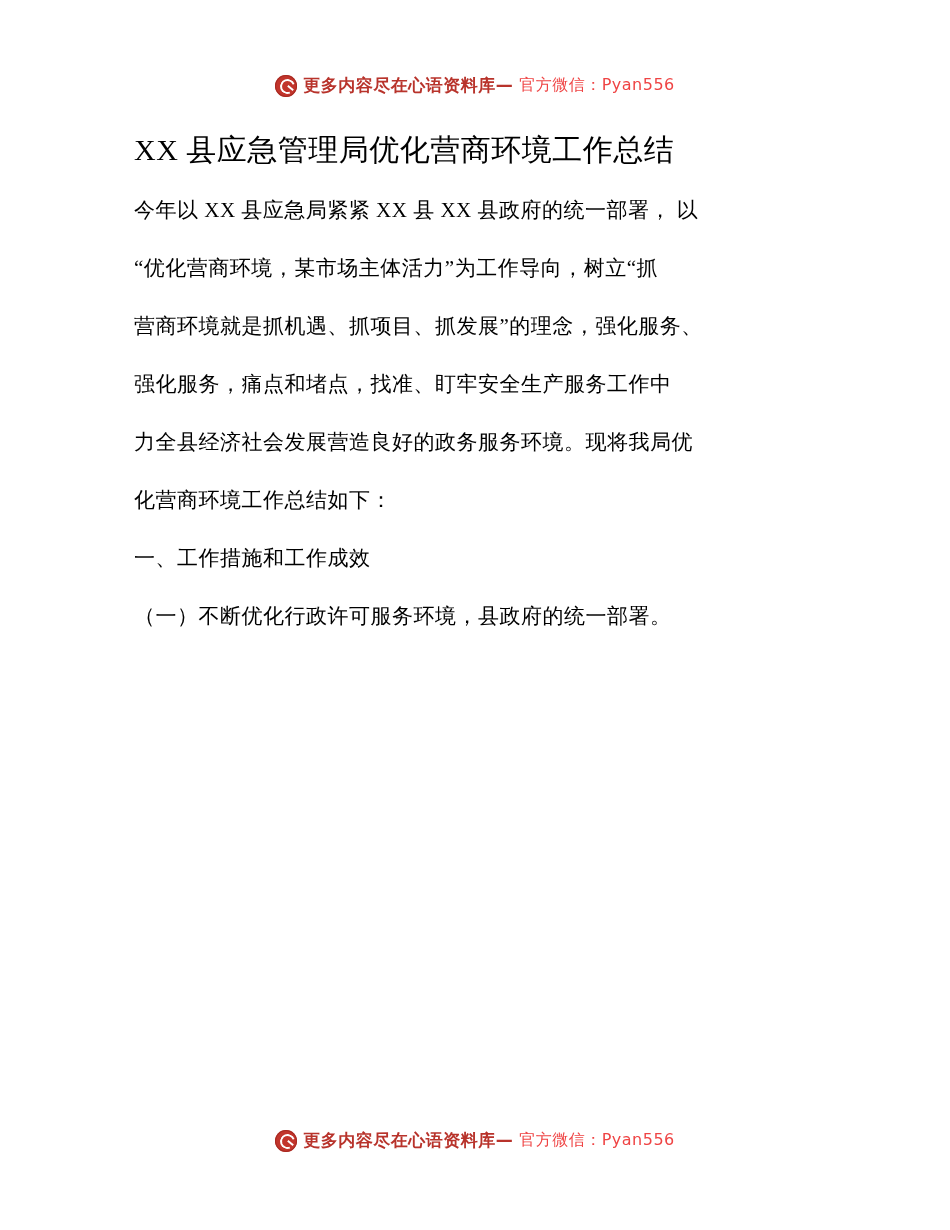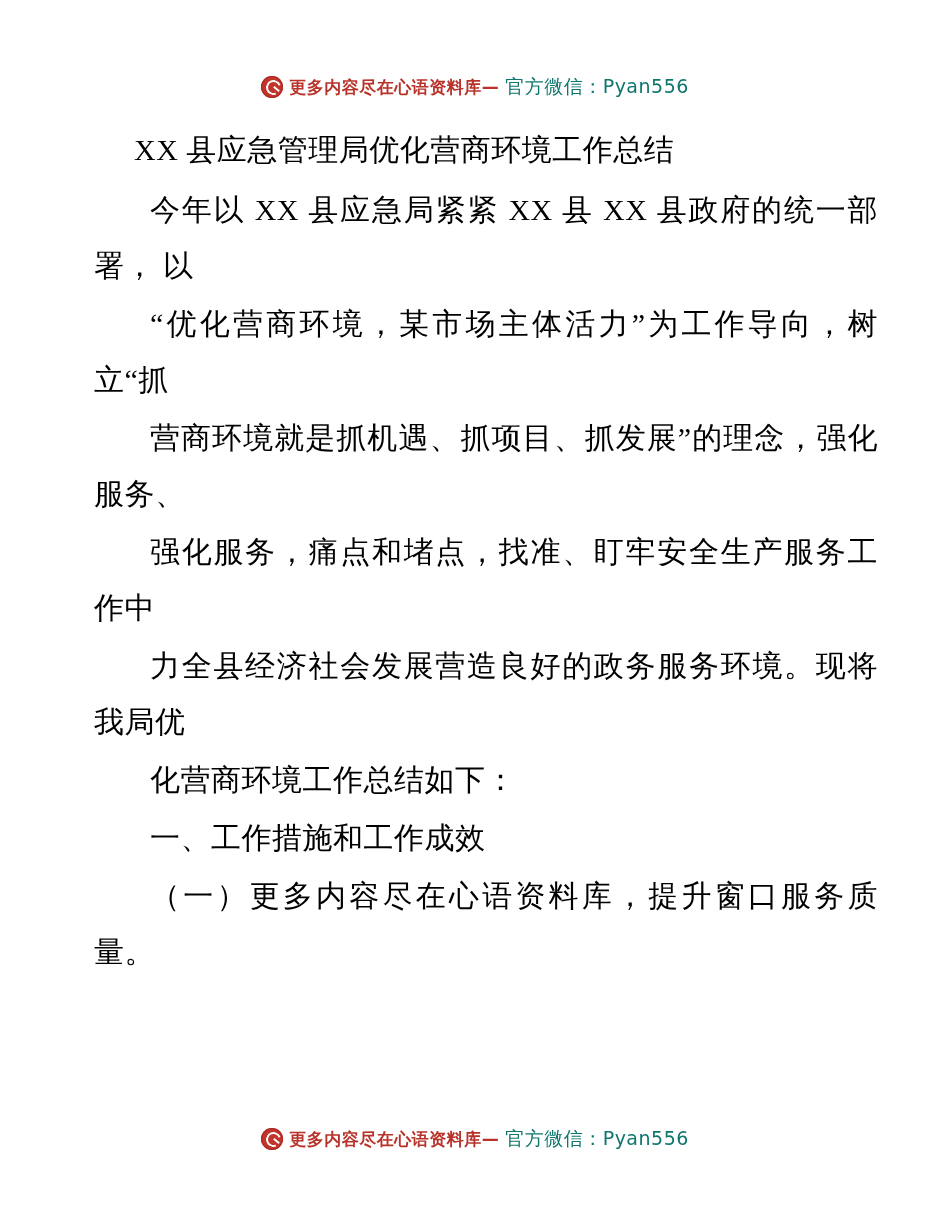--- a/index.html
+++ b/index.html
@@ -78,37 +78,37 @@
     background: #ffffff;
     transform: rotate(40deg);
   }
   .wm-text-red {
     color: #b8332b;
     font-weight: bold;
     font-size: 17px;
     letter-spacing: 0.5px;
   }
   .wm-text-pink {
-    color: #0f766e;
-    font-size: 19px;
+    color: #ef4444;
+    font-size: 16px;
     letter-spacing: 0.5px;
   }
 
   
   .doc-body {
     position: absolute;
     top: 122px;
     left: 78px;
     width: 800px;
   }
   .para {
-    font-size: 30px;
+    font-size: 21px;
     line-height: 56px;
     letter-spacing: 0.5px;
-    margin: 0 0 2px 16px;
+    margin: 0 0 2px 0;
     text-align: justify;
     text-justify: inter-ideograph;
   }
   .indent {
     text-indent: 56px;
   }
   .title-line {
     font-size: 30px;
     line-height: 56px;
     text-indent: 56px;
@@ -134,21 +134,21 @@
 
   <div class="doc-body">
     <div class="title-line">XX 县应急管理局优化营商环境工作总结</div>
     <p class="para indent spaced">今年以 XX 县应急局紧紧 XX 县 XX 县政府的统一部署， 以</p>
     <p class="para indent spaced">“优化营商环境，某市场主体活力”为工作导向，树立“抓</p>
     <p class="para indent spaced">营商环境就是抓机遇、抓项目、抓发展”的理念，强化服务、</p>
     <p class="para indent spaced">强化服务，痛点和堵点，找准、盯牢安全生产服务工作中</p>
     <p class="para indent spaced">力全县经济社会发展营造良好的政务服务环境。现将我局优</p>
     <p class="para indent">化营商环境工作总结如下：</p>
     <p class="para indent">一、工作措施和工作成效</p>
-    <p class="para indent spaced">（一）更多内容尽在心语资料库，提升窗口服务质量。</p>
+    <p class="para indent spaced">（一）不断优化行政许可服务环境，县政府的统一部署。</p>
   </div>
 
   <div class="watermark watermark-bottom">
     <span class="wm-logo"></span>
     <span class="wm-text-red">更多内容尽在心语资料库—</span>
     <span class="wm-text-pink">官方微信：Pyan556</span>
   </div>
 
 </div>
 

